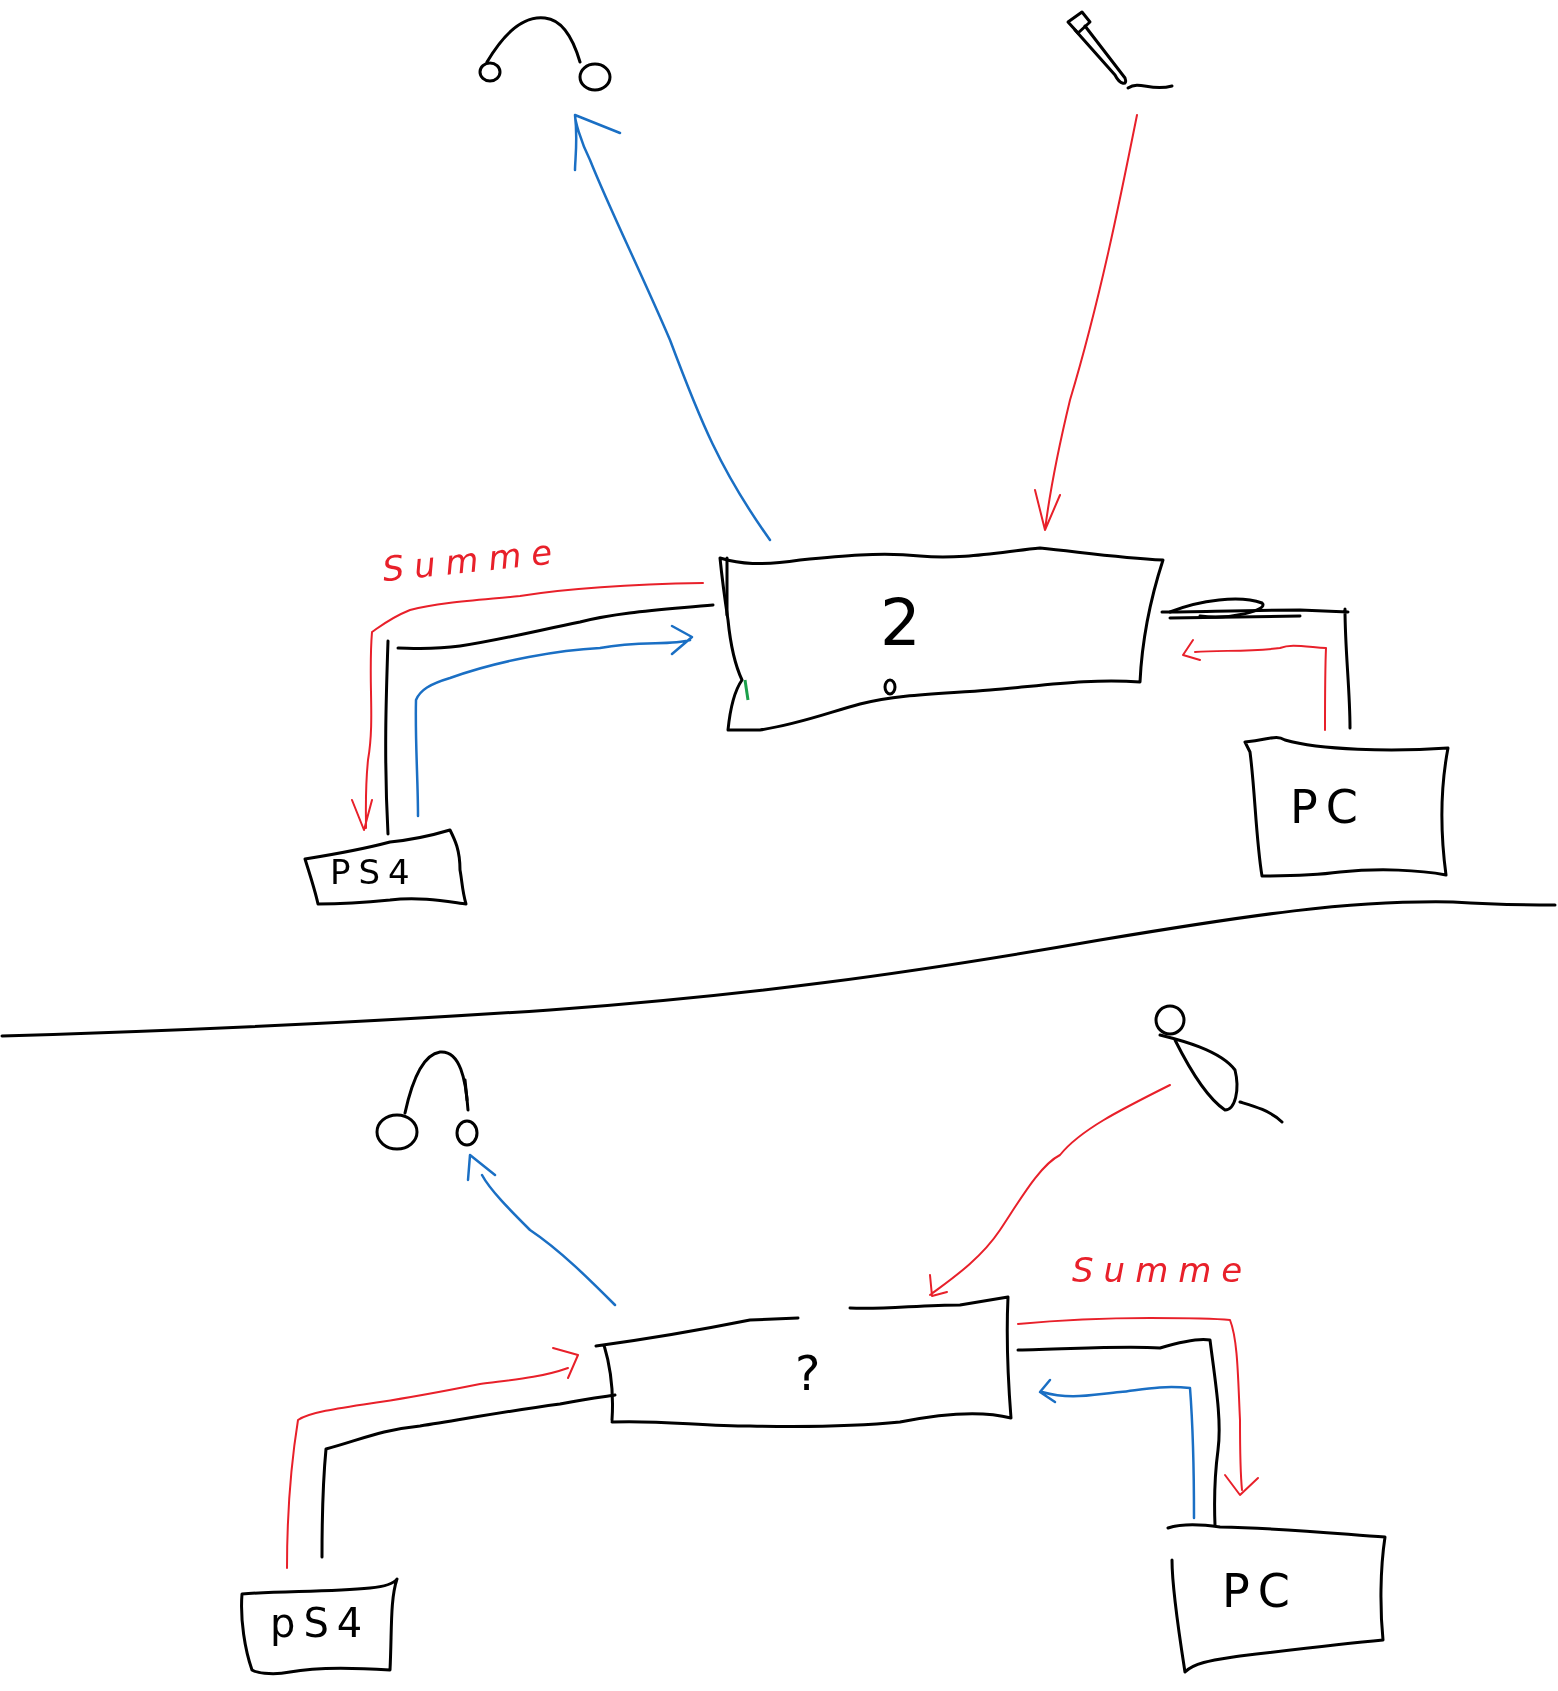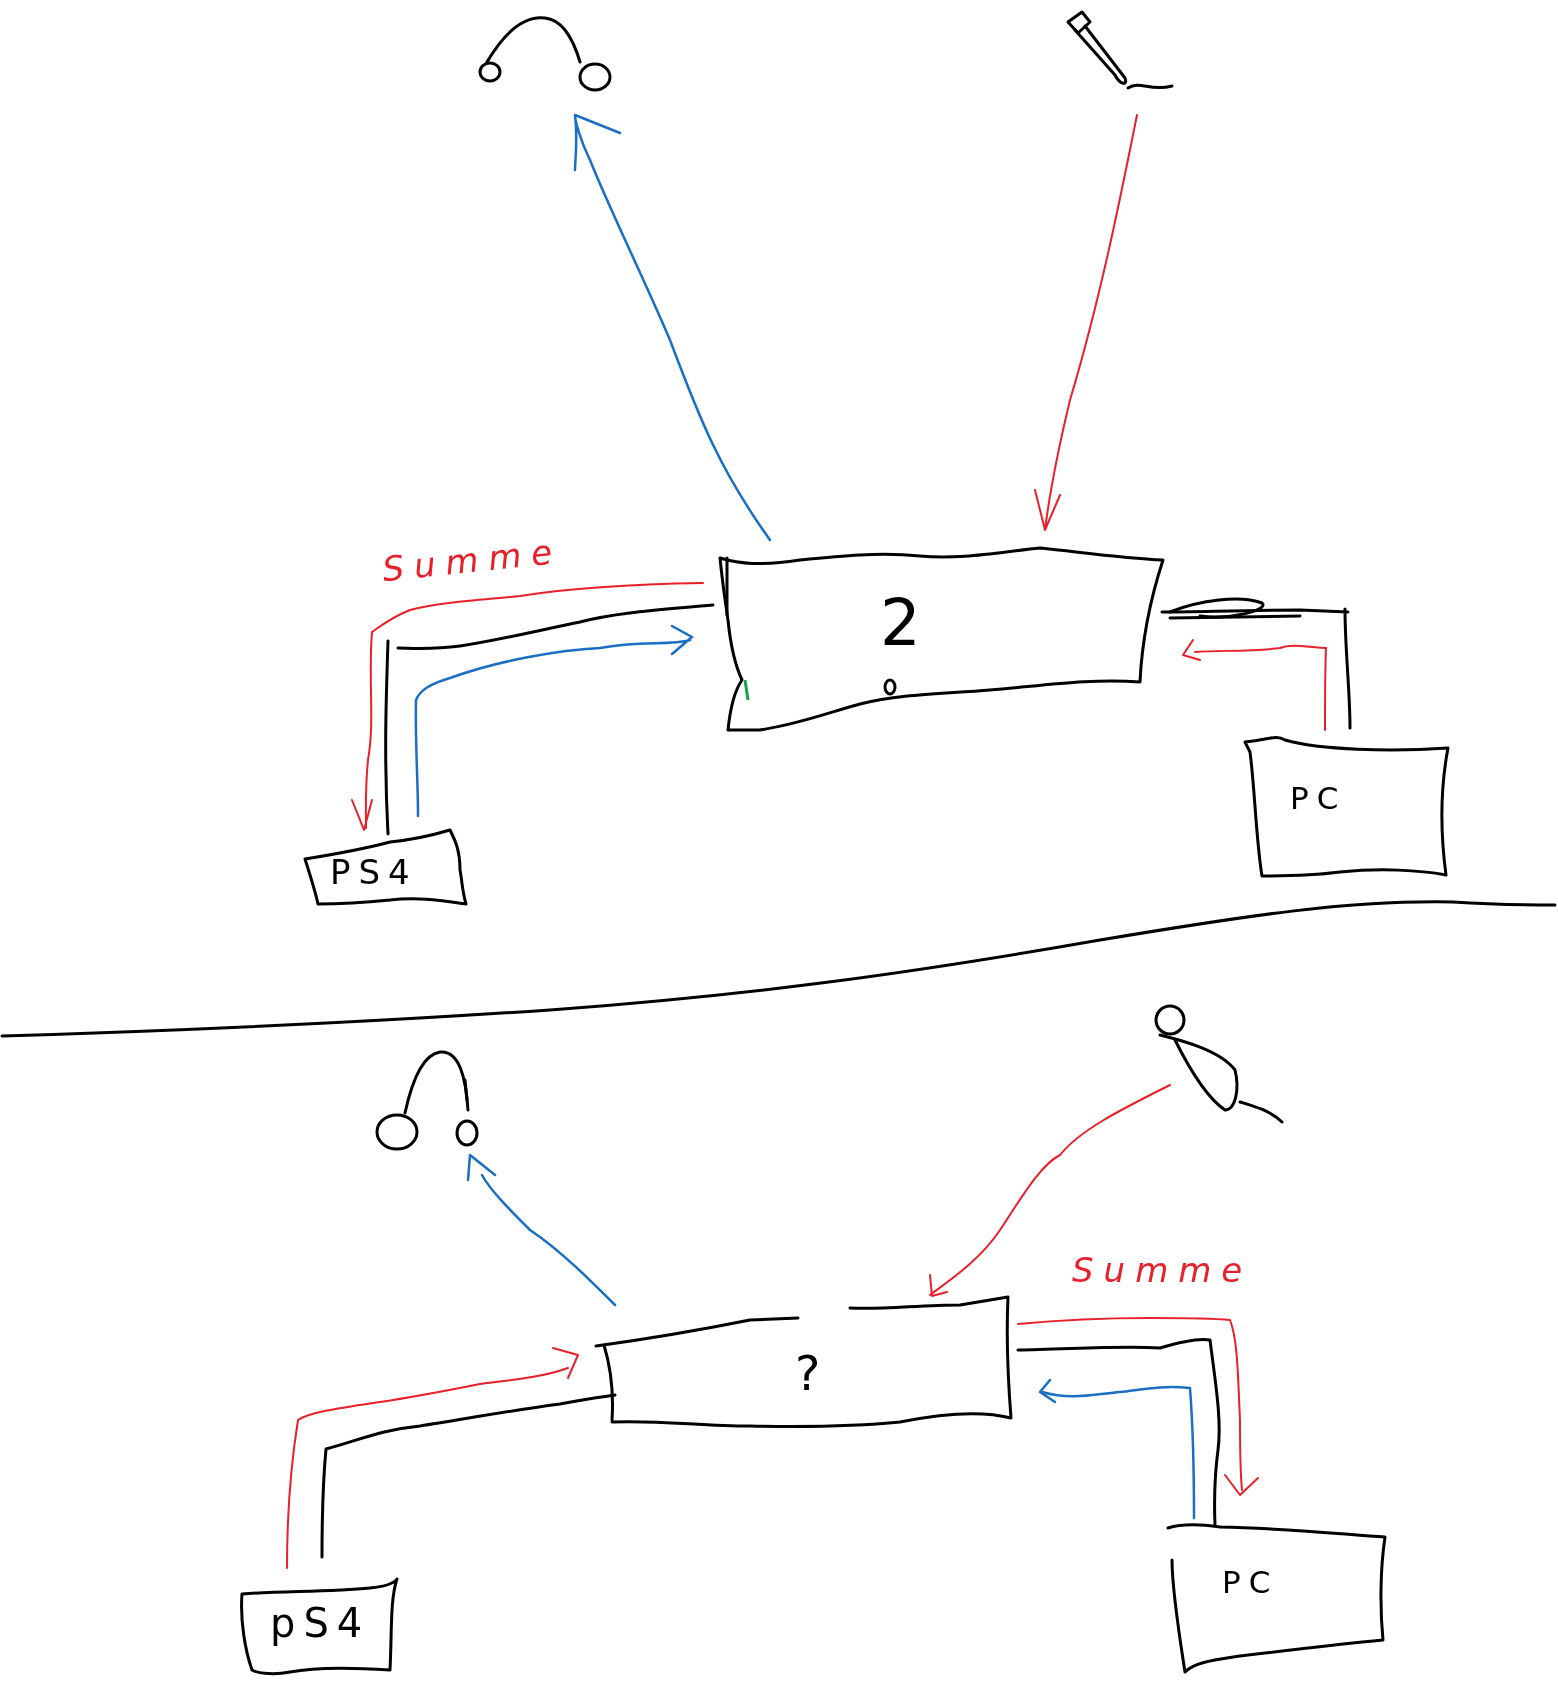--- a/index.html
+++ b/index.html
@@ -3,21 +3,21 @@
 <meta charset="utf-8">
 <style>
   html, body { margin:0; padding:0; background:#ffffff; }
   body { width:1558px; height:1691px; position:relative; overflow:hidden; font-family:"DejaVu Sans", sans-serif; }
   svg { position:absolute; left:0; top:0; }
   .k { fill:none; stroke:#000; stroke-width:3; stroke-linecap:round; stroke-linejoin:round; }
   .r { fill:none; stroke:#e8202a; stroke-width:2; stroke-linecap:round; stroke-linejoin:round; }
   .b { fill:none; stroke:#1a6fc4; stroke-width:2.5; stroke-linecap:round; stroke-linejoin:round; }
   .lbl { position:absolute; font-family:"DejaVu Sans", sans-serif; white-space:nowrap; }
   .red-lbl { color:#e8202a; font-size:34px; letter-spacing:10px; font-style:italic; }
-  .box-lbl { color:#000; font-size:31px; letter-spacing:8px; }
+  .box-lbl { color:#000; font-size:46px; letter-spacing:8px; }
 </style>
 </head>
 <body>
 
 <svg width="1558" height="1691" viewBox="0 0 1558 1691">
 
   <g>
     <path class="k" d="M487 62 C500 40,520 15,545 18 C565 20,575 45,580 62"></path>
     <ellipse class="k" cx="490" cy="72" rx="10" ry="9"></ellipse>
     <ellipse class="k" cx="595" cy="77" rx="15" ry="13"></ellipse>

